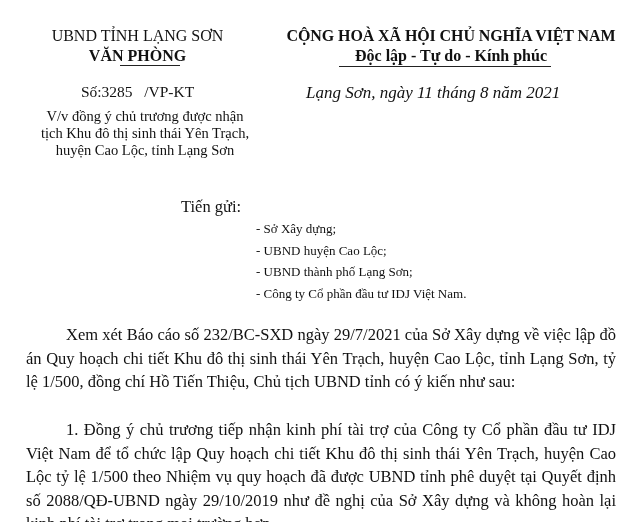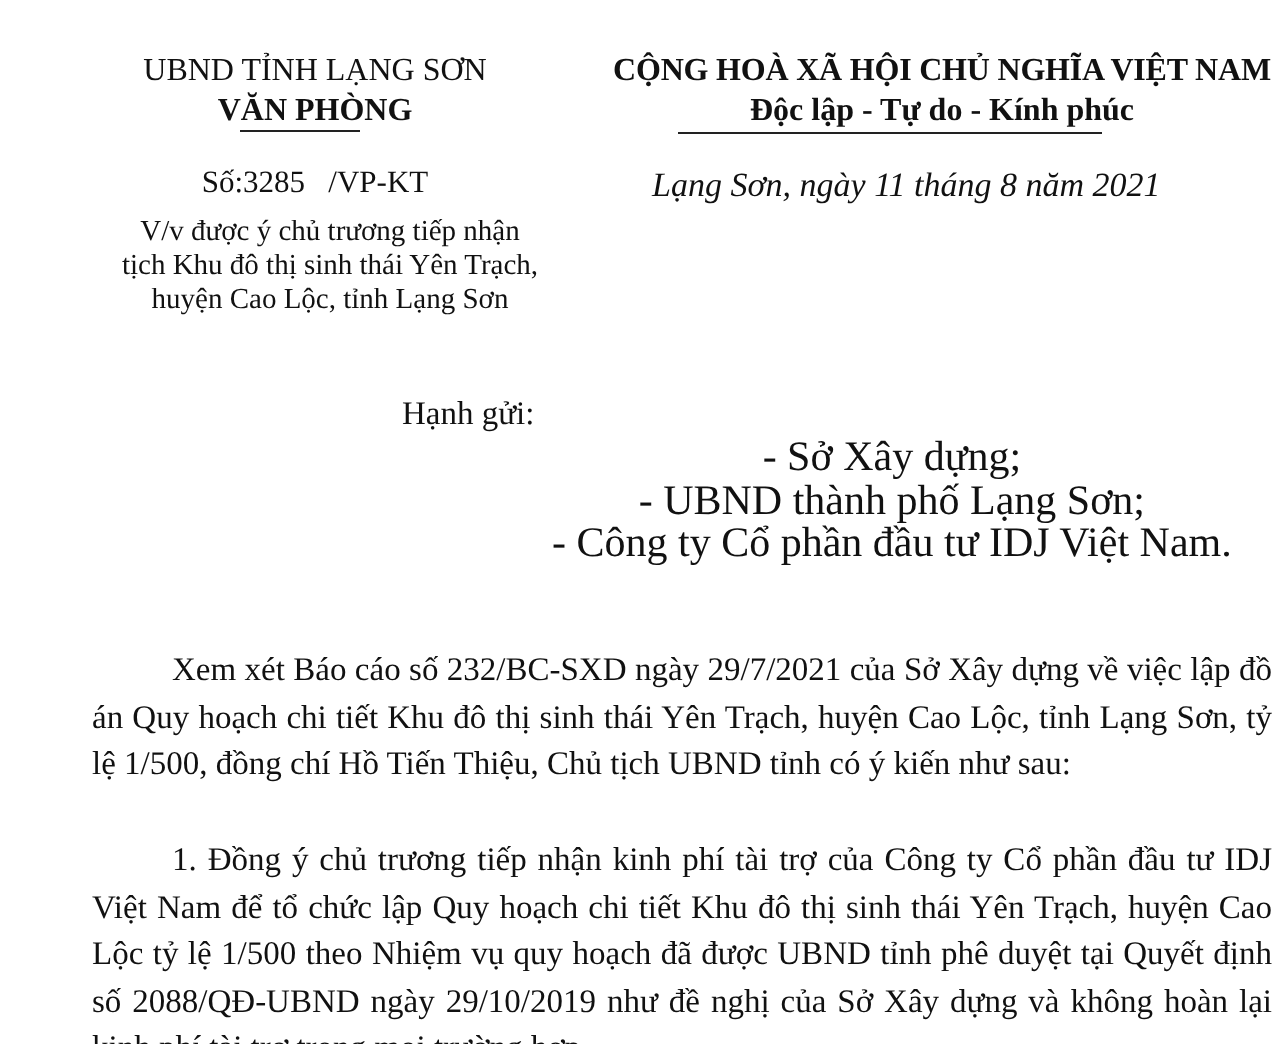--- a/index.html
+++ b/index.html
@@ -2,65 +2,66 @@
 <html><head>
 <meta charset="utf-8">
 <style>
   html, body { margin: 0; padding: 0; }
   body {
     width: 640px; height: 522px; overflow: hidden;
     background: #ffffff; color: #111111;
     font-family: "Liberation Serif", "DejaVu Serif", serif;
     position: relative;
   }
-  .abs { position: absolute; white-space: nowrap; margin-left: 20px; }
+  .abs { position: absolute; white-space: nowrap; }
   .c { text-align: center; }
   .left-head { left: 30px; top: 26px; width: 215px; }
   .org1 { font-size: 16px; line-height: 20px; }
   .org2 { font-size: 16px; line-height: 20px; font-weight: bold; font-family: Liberation Serif, serif; }
   .rule-left { position: absolute; left: 120px; top: 65px; width: 60px; height: 1px; background: #222; }
   .docnum { left: 30px; top: 82px; width: 215px; font-size: 15.5px; line-height: 20px; text-align: center; }
   .subject { left: 30px; top: 108px; width: 230px; font-size: 14.5px; line-height: 17px; white-space: normal; }
   .right-head { left: 262px; top: 26px; width: 378px; }
   .rep1 { font-size: 16px; line-height: 20px; font-weight: bold; letter-spacing: -0.1px; }
   .rep2 { font-size: 16px; line-height: 20px; font-weight: bold; }
   .rule-right { position: absolute; left: 339px; top: 66px; width: 212px; height: 1px; background: #222; }
   .dateline { left: 306px; top: 82px; font-size: 17px; line-height: 22px; font-style: italic; }
   .kinhgui { left: 181px; top: 196px; font-size: 16.5px; line-height: 22px; }
-  .recips { left: 256px; top: 218px; font-size: 21px; line-height: 21.5px; text-align: center; }
+  .recips { left: 256px; top: 218px; font-size: 13px; line-height: 21.5px; }
   .para { left: 26px; width: 590px; font-size: 16.5px; line-height: 23.5px; white-space: normal; text-align: justify; }
   .p1 { top: 323px; text-indent: 40px; }
   .p2 { top: 418px; text-indent: 40px; }
 </style>
 </head>
 <body>
 
 <div class="abs left-head c">
   <div class="org1">UBND TỈNH LẠNG SƠN</div>
   <div class="org2">VĂN PHÒNG</div>
 </div>
 <div class="rule-left"></div>
 
 <div class="abs docnum c" style="white-space:pre;">Số:3285   /VP-KT</div>
 
 <div class="abs subject c">
-  <div>V/v được ý chủ trương tiếp nhận</div>
+  <div>V/v đồng ý chủ trương được nhận</div>
   <div>tịch Khu đô thị sinh thái Yên Trạch,</div>
   <div>huyện Cao Lộc, tỉnh Lạng Sơn</div>
 </div>
 
 <div class="abs right-head c">
   <div class="rep1">CỘNG HOÀ XÃ HỘI CHỦ NGHĨA VIỆT NAM</div>
   <div class="rep2">Độc lập - Tự do - Kính phúc</div>
 </div>
 <div class="rule-right"></div>
 
 <div class="abs dateline">Lạng Sơn, ngày 11 tháng 8 năm 2021</div>
 
-<div class="abs kinhgui">Hạnh gửi:</div>
+<div class="abs kinhgui">Tiến gửi:</div>
 <div class="abs recips">
   <div>- Sở Xây dựng;</div>
+  <div>- UBND huyện Cao Lộc;</div>
   <div>- UBND thành phố Lạng Sơn;</div>
   <div>- Công ty Cổ phần đầu tư IDJ Việt Nam.</div>
 </div>
 
 <div class="abs para p1">Xem xét Báo cáo số 232/BC-SXD ngày 29/7/2021 của Sở Xây dựng về việc lập đồ án Quy hoạch chi tiết Khu đô thị sinh thái Yên Trạch, huyện Cao Lộc, tỉnh Lạng Sơn, tỷ lệ 1/500, đồng chí Hồ Tiến Thiệu, Chủ tịch UBND tỉnh có ý kiến như sau:</div>
 <div class="abs para p2">1. Đồng ý chủ trương tiếp nhận kinh phí tài trợ của Công ty Cổ phần đầu tư IDJ Việt Nam để tổ chức lập Quy hoạch chi tiết Khu đô thị sinh thái Yên Trạch, huyện Cao Lộc tỷ lệ 1/500 theo Nhiệm vụ quy hoạch đã được UBND tỉnh phê duyệt tại Quyết định số 2088/QĐ-UBND ngày 29/10/2019 như đề nghị của Sở Xây dựng và không hoàn lại kinh phí tài trợ trong mọi trường hợp.</div>
 
 </body></html>

